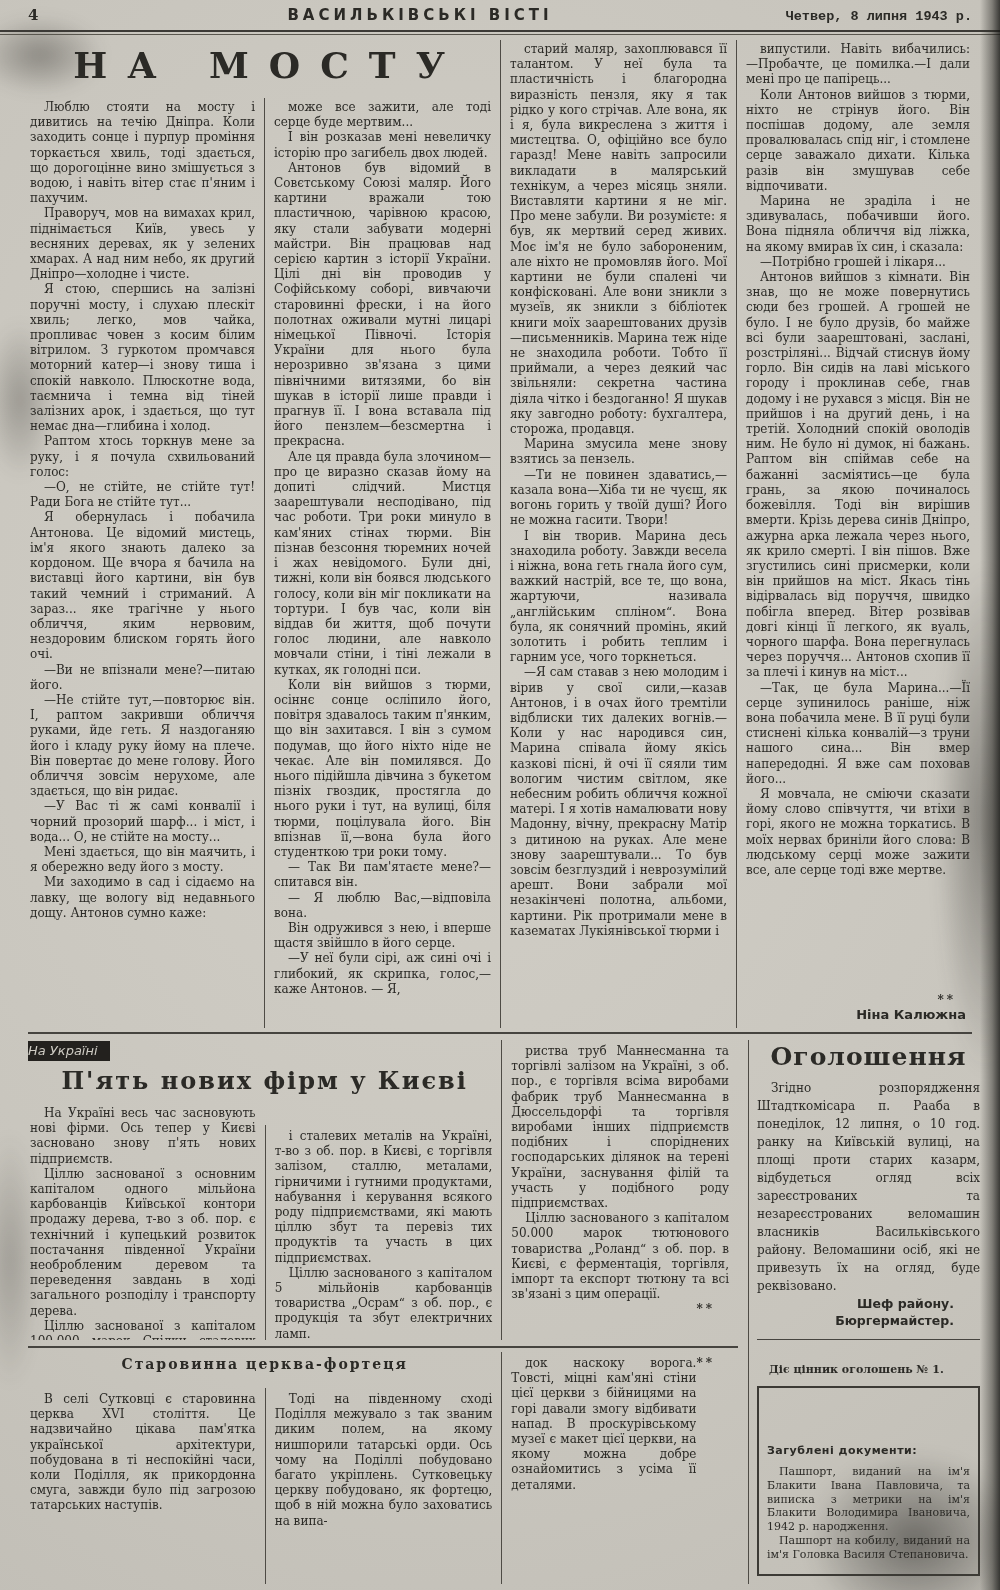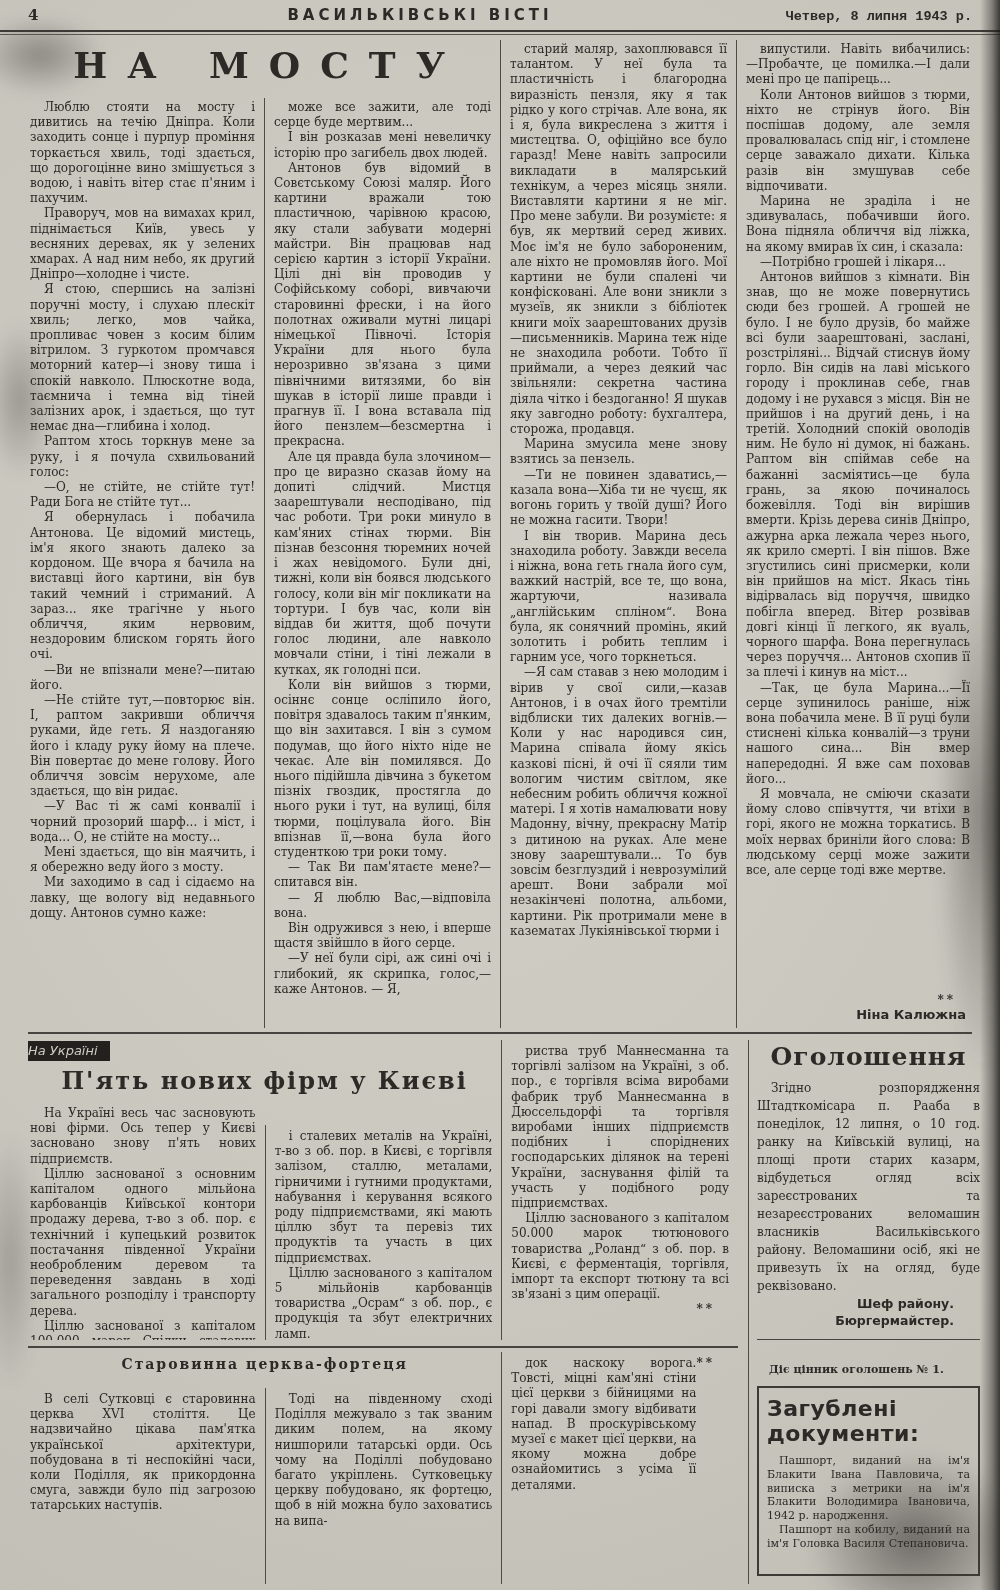--- a/index.html
+++ b/index.html
@@ -92,21 +92,21 @@
     position:absolute; top:1040px; left:748px; width:234px; height:544px;
     border-left:1px solid #4e4b45; padding:0 2px 0 8px;
   }
   .ads-title { text-align:center; font-weight:bold; font-size:25px; letter-spacing:1px; margin:2px 0 8px 0; }
   .ads-body p { text-align:justify; text-indent:14px; font-size:12px; line-height:18px; }
   .sig { text-align:right; font-weight:bold; font-size:12.5px; line-height:17px; padding-right:26px; font-family:"DejaVu Sans", sans-serif; }
   .thinrule { border:none; border-top:1.5px solid #46443f; margin:10px 0 8px 0; }
   .imprint p { text-align:justify; text-indent:12px; font-size:10.5px; line-height:13px; }
   .tariff { font-weight:bold; font-size:11px; margin-top:23px; text-indent:12px; }
   .lostbox { border:2px solid #3c3a35; margin-top:10px; padding:8px 8px 6px 8px; height:190px; overflow:hidden; }
-  .lost-title { font-weight:bold; font-size:22px; letter-spacing:.5px; margin-bottom:8px; font-family:"DejaVu Sans", sans-serif; }
+  .lost-title { font-weight:bold; font-size:11px; letter-spacing:.5px; margin-bottom:8px; font-family:"DejaVu Sans", sans-serif;margin-top:48px; }
   .lost-body p { text-align:justify; text-indent:12px; font-size:11px; line-height:13.8px; }
 </style>
 </head>
 <body>
 
 <div class="page">
   <div class="smudge sm1"></div>
   <div class="smudge sm2"></div>
   <div class="smudge sm3"></div>
   <div class="smudge sm4"></div>

